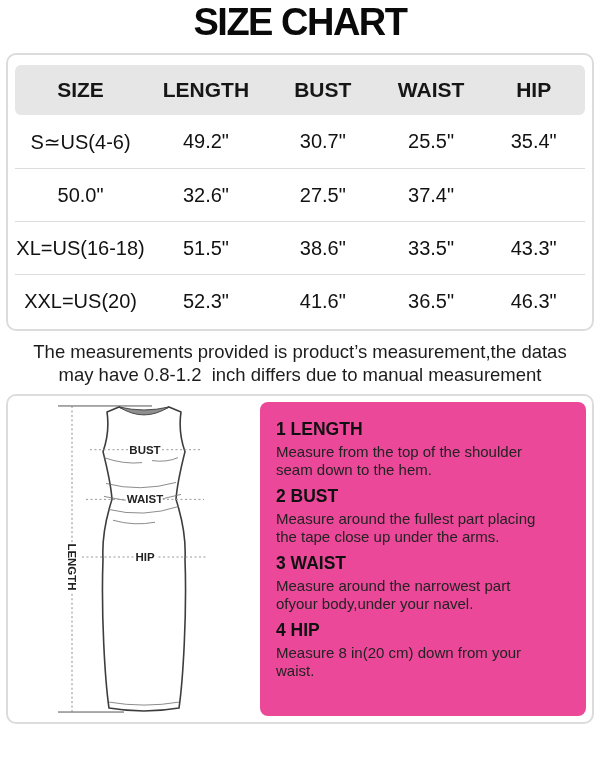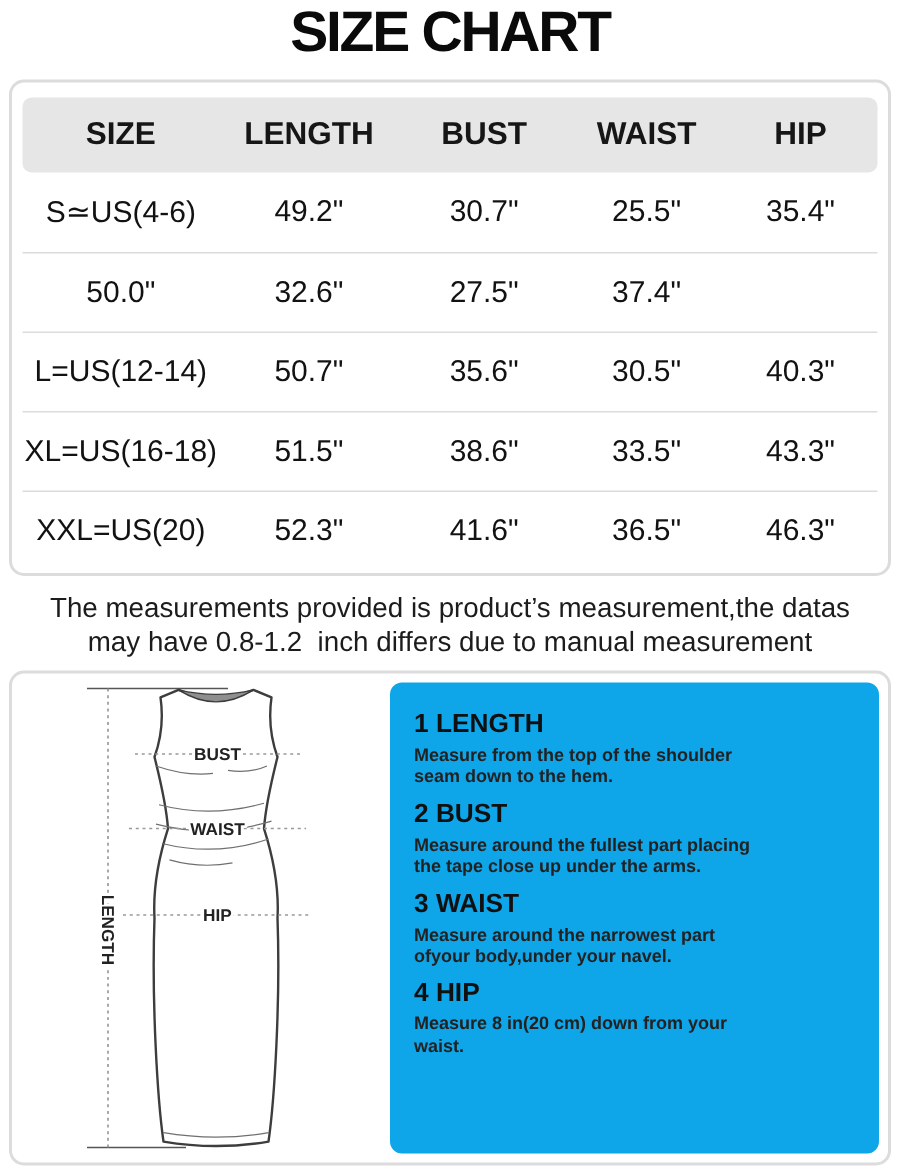--- a/index.html
+++ b/index.html
@@ -73,37 +73,36 @@
     font-weight: 700;
     font-size: 11.5px;
     fill: #222;
     paint-order: stroke;
     stroke: #ffffff;
     stroke-width: 4px;
     stroke-linejoin: round;
   }
   .panel {
     flex: 1;
-    background: #0ea5e9;
+    background: #ec4899;
     border-radius: 8px;
     margin: 2px 2px 2px 0;
     padding: 10px 12px 6px 16px;
   }
   .inst-heading {
     font-size: 17.5px;
     font-weight: 700;
     color: #101010;
     margin: 7px 0 3px 0;
   }
   .inst-line {
-    font-size: 12px;
+    font-size: 15px;
     line-height: 1.2;
     color: #222;
     white-space: nowrap;
-    font-weight: bold;
   }
   .inst-body { margin-bottom: 6px; }
 </style>
 </head>
 <body>
 
 <div class="page-title">SIZE CHART</div>
 
 <div class="table-card">
   <div class="grid-row thead">
@@ -119,27 +118,20 @@
     <div>49.2"</div>
     <div>30.7"</div>
     <div>25.5"</div>
     <div>35.4"</div>
   </div>
   <div class="grid-row trow">
     <div>50.0"</div>
     <div>32.6"</div>
     <div>27.5"</div>
     <div>37.4"</div>
-  </div>
-  <div class="grid-row trow">
-    <div>L=US(12-14)</div>
-    <div>50.7"</div>
-    <div>35.6"</div>
-    <div>30.5"</div>
-    <div>40.3"</div>
   </div>
   <div class="grid-row trow">
     <div>XL=US(16-18)</div>
     <div>51.5"</div>
     <div>38.6"</div>
     <div>33.5"</div>
     <div>43.3"</div>
   </div>
   <div class="grid-row trow">
     <div>XXL=US(20)</div>

